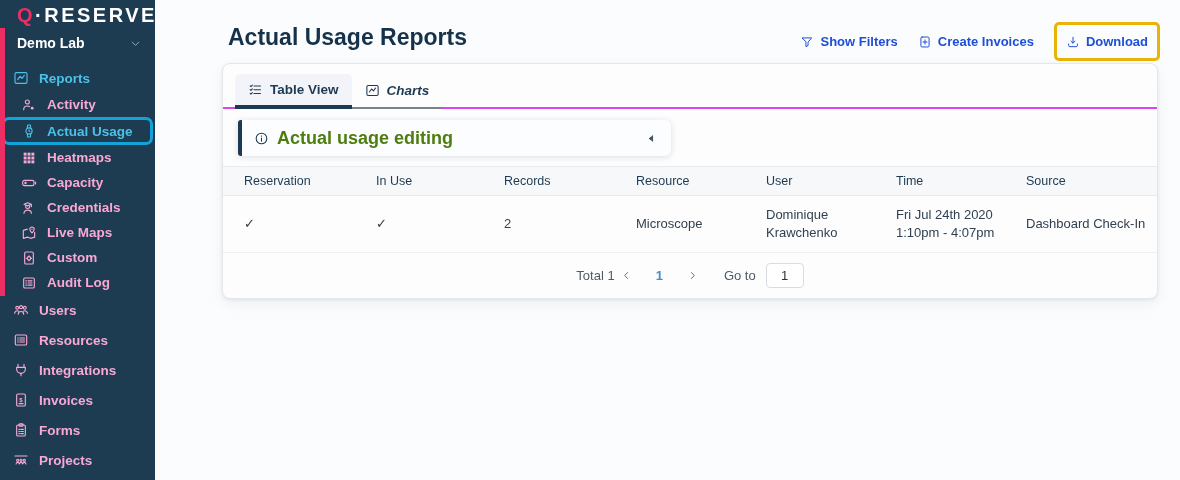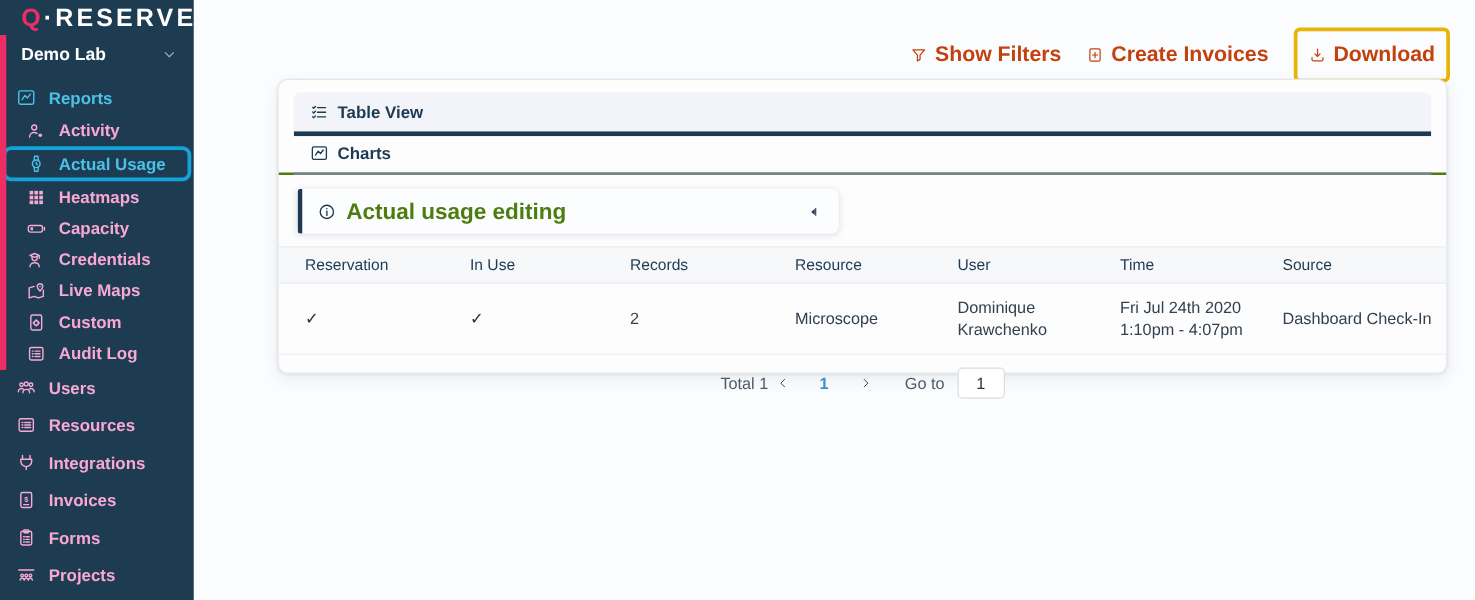--- a/index.html
+++ b/index.html
@@ -22,32 +22,32 @@
   .nav-item.sub { padding-left:21px; }
   .nav-item.group-head { height:28px; }
   .nav-item.top { height:30px; }
   .nav-item.accent { color:#4cc1e8; }
   .nav-item.selected { height:28px; border:3px solid #13a3d8; border-radius:7px; margin:0 2px; padding-left:16px; }
 
   
   .main { position:absolute; left:155px; top:0; width:1025px; height:480px; }
   .page-title { position:absolute; left:73px; top:24px; font-size:23px; font-weight:700; color:#16324a; }
   .actions { position:absolute; top:22px; right:20px; display:flex; align-items:center; gap:20px; }
-  .action-btn { display:flex; align-items:center; gap:6px; font-size:17px; font-weight:600; color:#c2410c; background:none; border:none; cursor:pointer; font-family:inherit; }
+  .action-btn { display:flex; align-items:center; gap:6px; font-size:13px; font-weight:600; color:#1d4ed8; background:none; border:none; cursor:pointer; font-family:inherit; }
   .action-btn .icon { width:14px; height:14px; }
   .annotated { border:3px solid #eab308; border-radius:5px; padding:9px 9px; }
 
   
   .card { position:absolute; left:67px; top:63px; width:936px; height:236px; background:#fdfdfe; border:1px solid #e4e7ec; border-radius:8px;
           box-shadow:0 1px 3px rgba(16,24,40,.07), 0 5px 14px rgba(16,24,40,.06); }
-  .tabbar { display:flex; padding:10px 12px 0; border-bottom:2px solid #4d7c0f;flex-direction:column; }
+  .tabbar { display:flex; padding:10px 12px 0; border-bottom:2px solid #d946ef; }
   .tab { display:flex; align-items:center; gap:7px; padding:8px 13px; font-size:13.5px; font-weight:700; color:#1d3a52; cursor:pointer; margin-bottom:-2px; }
   .tab .icon { width:15px; height:15px; }
   .tab.active { background:#f2f4f9; border-radius:5px 5px 0 0; border-bottom:4px solid #1d3a52; }
-  .tab.inactive { border-bottom:2px solid #79838d; }
+  .tab.inactive { border-bottom:2px solid #79838d;font-style:italic; }
 
   .banner { margin:11px 15px 0; width:433px; height:36px; display:flex; align-items:center; gap:8px; padding:0 12px;
             background:#fcfdfe; border-left:4px solid #1d3a52; border-radius:3px 6px 6px 3px; box-shadow:0 1px 6px rgba(20,30,50,.14); }
   .banner .icon { width:15px; height:15px; }
   .banner-text { font-size:18px; font-weight:700; color:#4d7c0f; }
   .banner-collapse { margin-left:auto; background:none; border:none; color:#2c3e50; cursor:pointer; padding:2px; }
   .banner-collapse .icon { width:13px; height:13px; }
 
   table.report { width:100%; margin-top:10px; border-collapse:collapse; table-layout:fixed; font-size:13px; }
   table.report th { text-align:left; padding:7px 6px 7px 21px; background:#f7f8fa; border-top:1px solid #e9ebef; border-bottom:1px solid #e9ebef;
@@ -226,20 +226,21 @@
           <path d="M4.6 18c.3-1.6 1.3-2.5 2.4-2.5s2.1.9 2.4 2.5M9.6 18c.3-1.6 1.3-2.5 2.4-2.5s2.1.9 2.4 2.5M14.6 18c.3-1.6 1.3-2.5 2.4-2.5s2.1.9 2.4 2.5"></path>
         </svg>
       <span>Projects</span>
     </div>
 
   </div>
 </div>
 
 <div class="main">
 
+  <h1 class="page-title">Actual Usage Reports</h1>
 
   <div class="actions">
     <button class="action-btn">
       <svg class="ic icon" viewBox="0 0 24 24">
           <path d="M4 5h16l-6.2 7.2v5.8l-3.6 2v-7.8z"></path>
         </svg>
       <span>Show Filters</span>
     </button>
     <button class="action-btn">
       <svg class="ic icon" viewBox="0 0 24 24">

